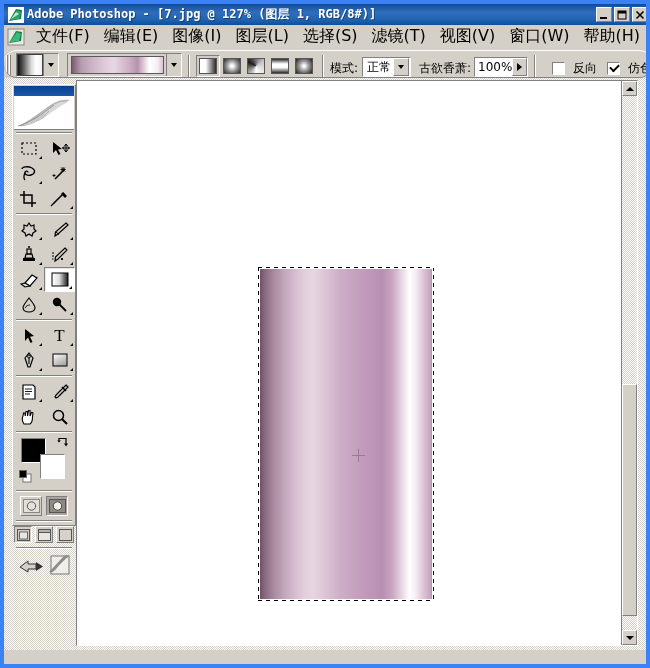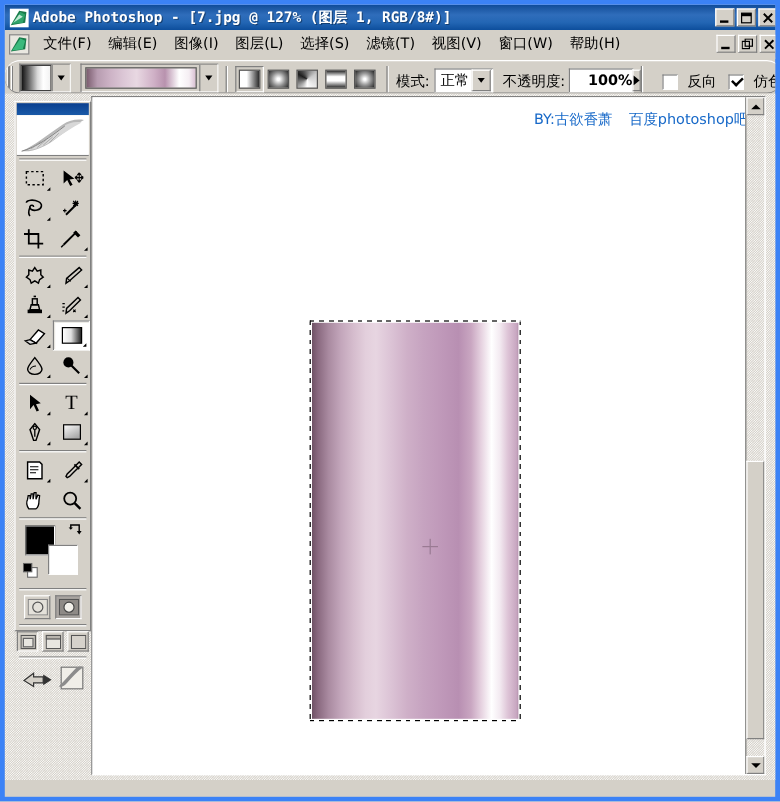--- a/index.html
+++ b/index.html
@@ -57,21 +57,21 @@
   
   .menubar {
     position: absolute; left: 0; top: 21px; width: 648px; height: 24px;
     background: #d4d0c8;
     display: flex; align-items: center;
     border-bottom: 1px solid #d4d0c8;
   }
   .menu-appicon { width: 18px; height: 18px; margin: 0 4px 0 3px; flex: 0 0 auto; }
   .menu-items { display: flex; align-items: center; flex: 1 1 auto; }
   .menu-item {
-    font-size: 12px; color: #000;
+    font-size: 16px; color: #000;
     padding: 3px 7px;
     white-space: nowrap;
     cursor: default;
     font-family: "DejaVu Sans", sans-serif;
   }
   .mdibtns { display: flex; gap: 2px; padding-right: 3px; flex: 0 0 auto; }
 
   
   .optionsbar {
     position: absolute; left: 0; top: 46px; width: 648px; height: 28px;
@@ -190,21 +190,21 @@
   }
   .numfield {
     display: flex; align-items: center;
     height: 20px; width: 54px;
     background: #ffffff;
     border: 1px solid; border-color: #808080 #ffffff #ffffff #808080;
     margin-left: 3px;
     font-size: 12px; color: #000;
     font-family: "DejaVu Sans", sans-serif;
   }
-  .numfield .val { padding-left: 15px; flex:1 1 auto;font-weight:bold; }
+  .numfield .val { padding-left: 3px; flex:1 1 auto; }
   .numfield .btn {
     width: 15px; height: 18px;
     background: #d4d0c8;
     border: 1px solid; border-color: #ffffff #808080 #808080 #ffffff;
     display:flex;align-items:center;justify-content:center;
   }
   .chk { display:flex; align-items:center; gap:8px; margin-left: 10px; flex:0 0 auto; }
   .cbox {
     width: 13px; height: 13px; background:#fff;
     border: 1px solid; border-color: #808080 #ffffff #ffffff #808080;
@@ -547,21 +547,21 @@
     <span class="opt-sep"></span>
 
     <span class="opt-label">模式:</span>
     <span class="combo">
       <span class="val">正常</span>
       <span class="btn">
           <span class="tri-down"></span>
         </span>
     </span>
 
-    <span class="opt-label" style="margin-left:8px">不透明度:</span>
+    <span class="opt-label" style="margin-left:8px">古欲香萧:</span>
     <span class="numfield">
       <span class="val">100%</span>
       <span class="btn">
           <span class="tri-right"></span>
         </span>
     </span>
 
     <span class="opt-sep"></span>
 
     <span class="chk">
@@ -569,24 +569,20 @@
       <span class="opt-label">反向</span>
     </span>
     <span class="chk">
       <span class="cbox on"></span>
       <span class="opt-label">仿色</span>
     </span>
   </div>
 
   <div class="docwin">
     <div class="canvas">
-      <div class="watermark">
-        <span>BY:古欲香萧</span>
-        <span class="wm2">百度photoshop吧</span>
-      </div>
       <div class="gradrect"></div>
       <div class="marquee"></div>
       <div class="crosshair"></div>
     </div>
 
     <div class="vsb">
       <span class="sbbtn" style="left:0; top:0;">
           <span class="tri-up-sm"></span>
         </span>
       <span class="sbthumb" style="left:0; top:303px; width:15px; height:232px;"></span>

